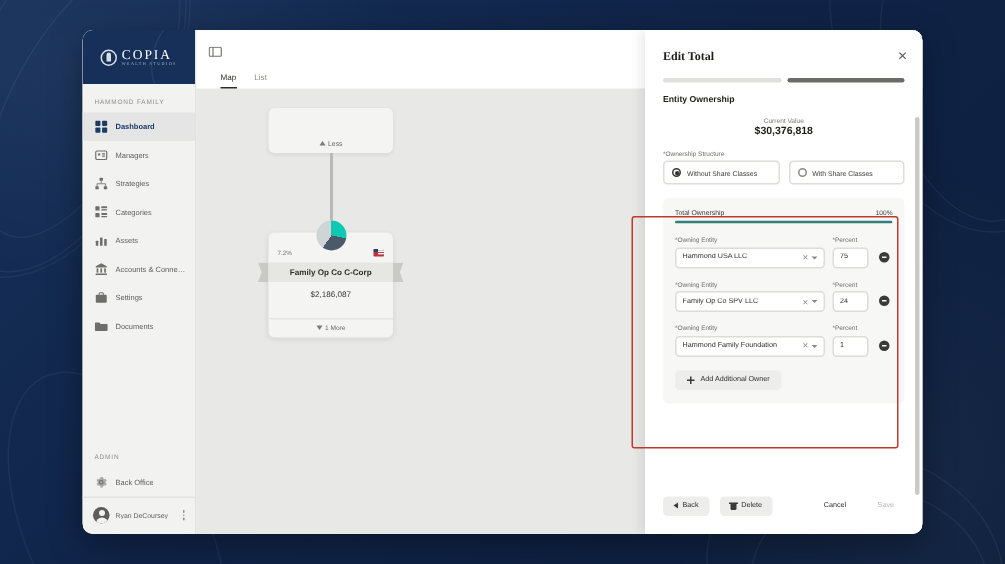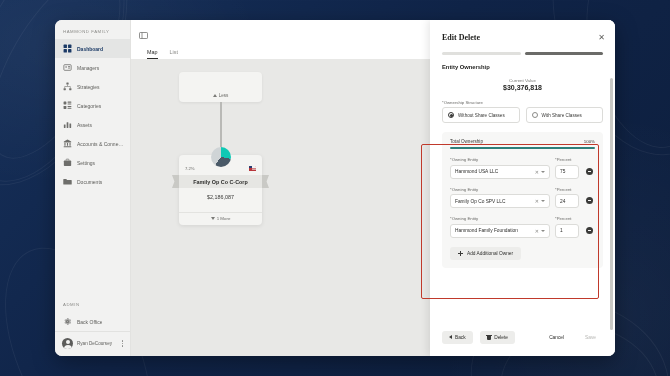--- a/index.html
+++ b/index.html
@@ -404,20 +404,29 @@
     <div class="wave w5"></div>
     <div class="wave w6"></div>
   <div class="wave w7"></div>
     <div class="wave w8"></div>
 </div>
 
 <div class="app">
 
   <div class="sidebar">
 
+    <div class="brand">
+      <div class="brand-mark">
+          <i></i>
+        </div>
+      <div class="brand-text">
+        <div class="brand-name">COPIA</div>
+        <div class="brand-sub">WEALTH STUDIOS</div>
+      </div>
+    </div>
 
     <div class="nav-section-label">HAMMOND FAMILY</div>
 
     <div class="nav-list">
 
       <div class="nav-item active">
         <svg class="ico" viewBox="0 0 16 16" fill="currentColor">
             <rect x="1" y="1" width="6" height="6" rx="1"></rect>
             <rect x="9" y="1" width="6" height="6" rx="1"></rect>
             <rect x="1" y="9" width="6" height="6" rx="1"></rect>
@@ -557,21 +566,21 @@
           <span class="chev down"></span>
           <span class="lbl">1 More</span>
         </div>
       </div>
 
     </div>
 
     <div class="drawer">
 
       <div class="drawer-head">
-        <span class="drawer-title">Edit Delete</span>
+        <span class="drawer-title">Edit Total</span>
         <span class="close-x">✕</span>
       </div>
 
       <div class="steps">
         <div class="step"></div>
         <div class="step done"></div>
       </div>
 
       <div class="section-title">Entity Ownership</div>
 

